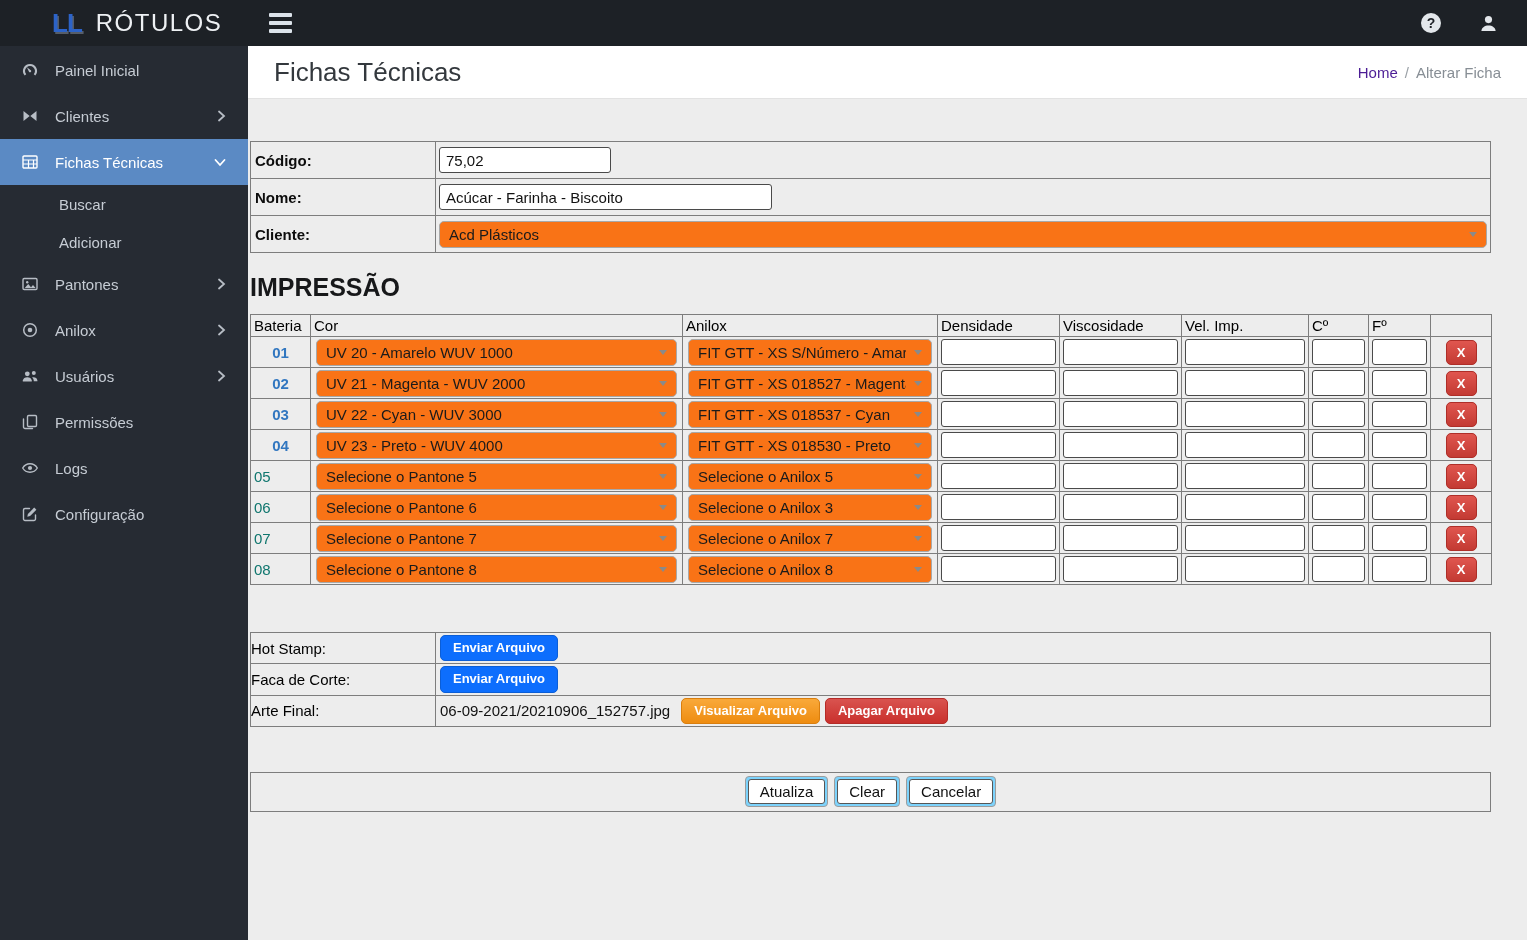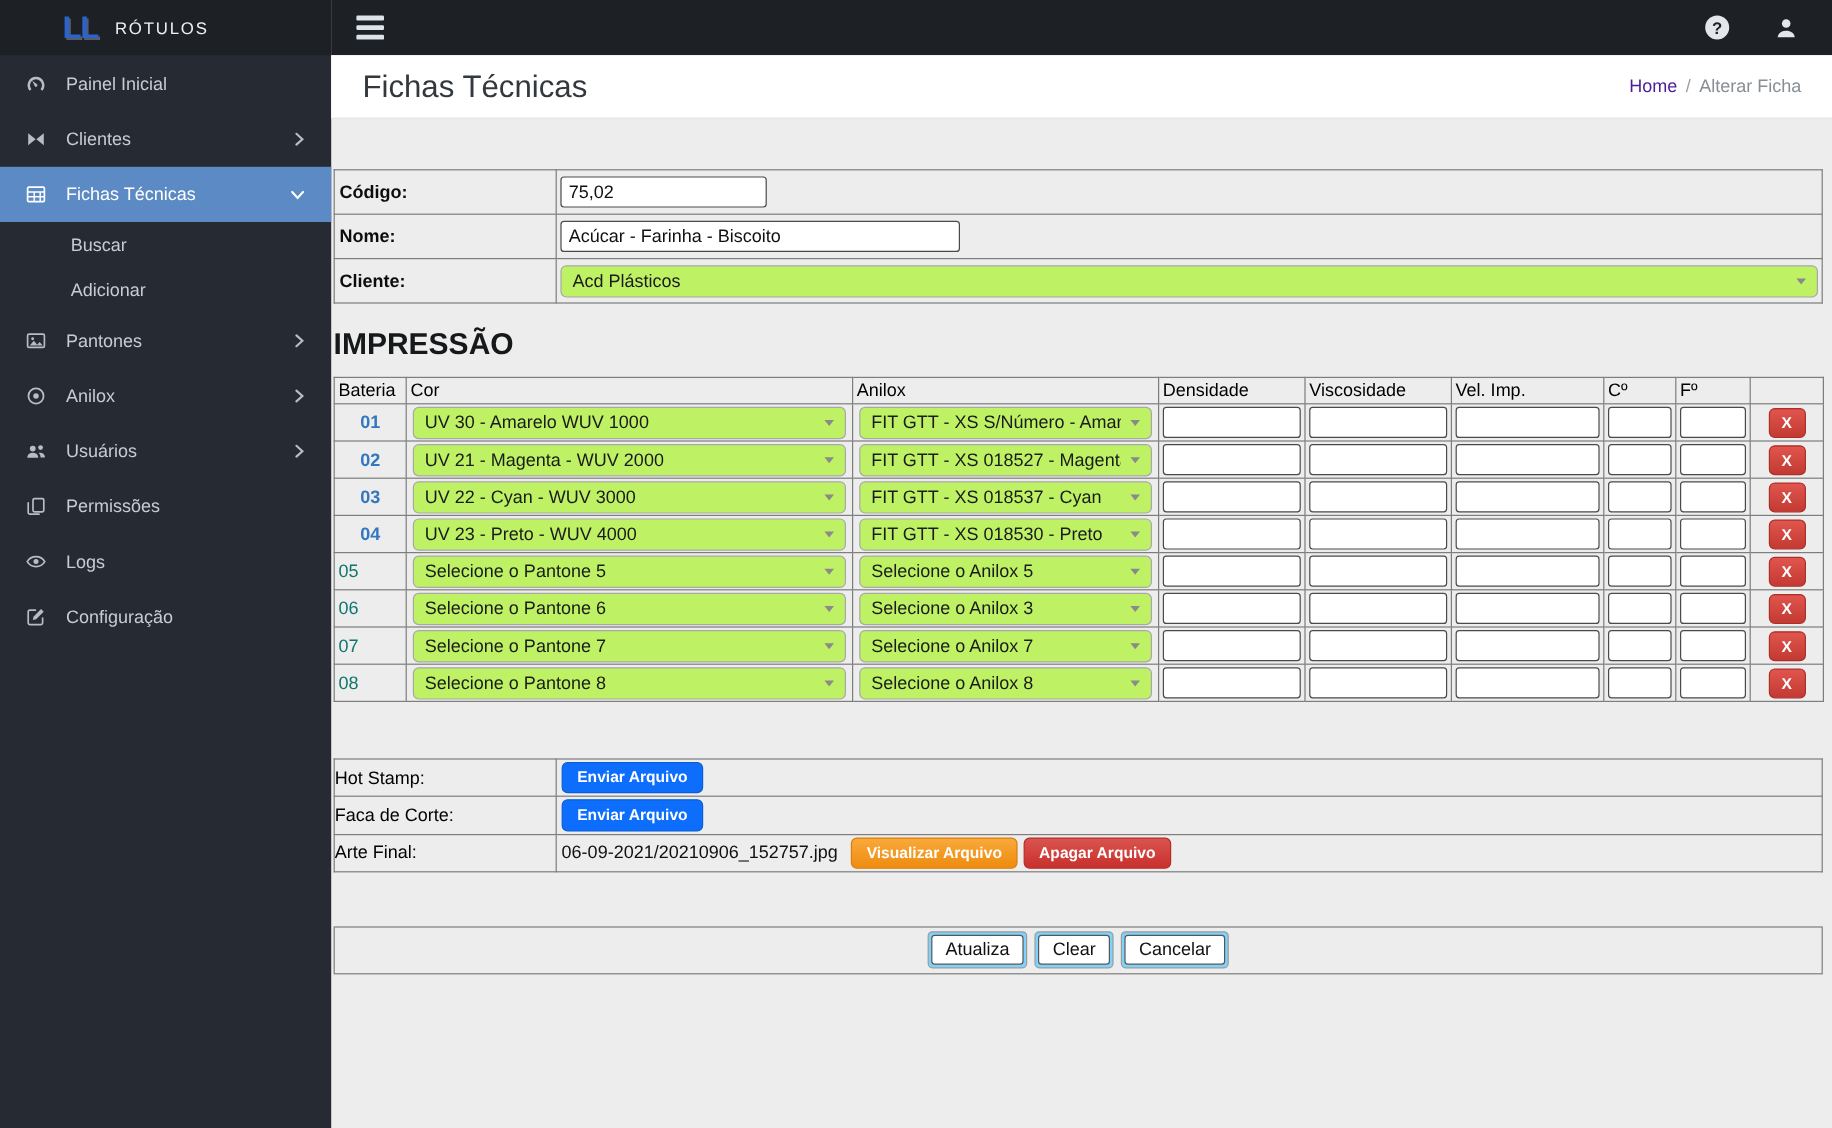--- a/index.html
+++ b/index.html
@@ -4,24 +4,24 @@
 <title>Fichas Técnicas</title>
 <style>
   * { box-sizing: border-box; }
   html,body { margin:0; padding:0; }
   body {
     width:1527px; height:940px; overflow:hidden;
     font-family:"Liberation Sans","DejaVu Sans",sans-serif;
     background:#ededed; display:flex;
   }
   
-  .sidebar { width:276px; height:940px; background:#262b33; flex-shrink:0; display:flex; flex-direction:column; }
+  .sidebar { width:248px; height:940px; background:#262b33; flex-shrink:0; display:flex; flex-direction:column; }
   .brand { height:46px; background:#1d2126; display:flex; align-items:center; padding-left:52px; flex-shrink:0; cursor:pointer; }
   .logo { font-weight:800; font-size:26px; color:#2c63c8; letter-spacing:-1px; text-shadow:1.5px 1.5px 0 #565d68; line-height:1; }
-  .brand-name { color:#eef1f4; font-size:14px; letter-spacing:1.5px; margin-left:14px; font-weight:400; }
+  .brand-name { color:#eef1f4; font-size:24px; letter-spacing:1.5px; margin-left:14px; font-weight:400; }
   .menu { padding-top:1px; }
   .sitem { height:46px; display:flex; align-items:center; padding:0 22px 0 21px; color:#c6ccd4; font-size:15px; cursor:pointer; }
   .sitem .sicon { width:18px; height:18px; margin-right:16px; display:flex; align-items:center; justify-content:center; flex-shrink:0; }
   .sitem .slabel { flex:1; white-space:nowrap; }
   .sitem .schev { display:flex; align-items:center; }
   .sitem.active { background:#5b8ac4; color:#ffffff; }
   .sitem.sub { height:38px; padding-left:59px; }
   
   .main { flex:1; display:flex; flex-direction:column; min-width:0; }
   .navbar { height:46px; background:#1d2126; display:flex; align-items:center; padding:0 28px 0 19px; flex-shrink:0; }
@@ -39,21 +39,21 @@
   .content { flex:1; padding:42px 27px 0 2px; overflow:hidden; }
   
   table { border-collapse:collapse; table-layout:fixed; width:1241px; }
   td, th { border:1px solid #7d7d7d; font-size:15px; font-weight:400; text-align:left; padding:0; overflow:hidden; }
   .form-table tr { height:37px; }
   .form-table .lbl { width:185px; font-weight:700; padding-left:4px; color:#0d0d0d; }
   .form-table .val { padding:4px 3px; }
   .tin { height:26px; border:1.5px solid #4a4a4a; border-radius:3px; background:#fff; font-size:15px; font-family:inherit; padding:0 6px; color:#111; }
   .tin-codigo { width:172px; }
   .tin-nome { width:333px; }
-  .sel { height:27px; background:#bef264; border:1px solid #a8a8a8; border-radius:5px; display:flex; align-items:center; justify-content:space-between; padding:0 9px; cursor:pointer; width:100%; }
+  .sel { height:27px; background:#f97316; border:1px solid #a8a8a8; border-radius:5px; display:flex; align-items:center; justify-content:space-between; padding:0 9px; cursor:pointer; width:100%; }
   .sel-text { font-size:15px; color:#1b1b1b; white-space:nowrap; overflow:hidden; }
   .caret { width:0; height:0; border-left:4.5px solid transparent; border-right:4.5px solid transparent; border-top:5.5px solid #8a8a8a; margin-left:8px; flex-shrink:0; }
   .imp-heading { font-size:25px; font-weight:700; color:#17181a; margin:20px 0 12px 0; }
   .imp-table th { height:22px; padding-left:3px; }
   .imp-table td { height:31px; }
   .bat { color:#0f766e; }
   .bat.link { text-align:center; font-weight:700; color:#3277c0; cursor:pointer; }
   .bat.plain { padding-left:3px; }
   .csel { padding:0 5px; }
   .cin { padding:0 3px; }
@@ -279,21 +279,21 @@
         <th>Vel. Imp.</th>
         <th>Cº</th>
         <th>Fº</th>
         <th></th>
       </tr>
 
       <tr>
         <td class="bat link">01</td>
         <td class="csel">
               <div class="sel">
-                <span class="sel-text">UV 30 - Amarelo WUV 1000</span>
+                <span class="sel-text">UV 20 - Amarelo WUV 1000</span>
                 <span class="caret"></span>
               </div>
             </td>
         <td class="csel">
               <div class="sel">
                 <span class="sel-text">FIT GTT - XS S/Número - Amar...</span>
                 <span class="caret"></span>
               </div>
             </td>
         <td class="cin"><input class="tin w100" style=""></td>

